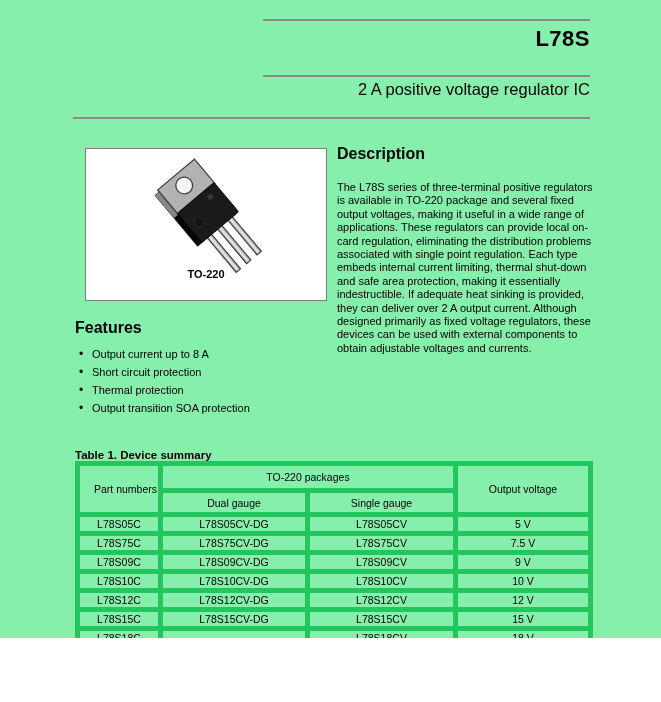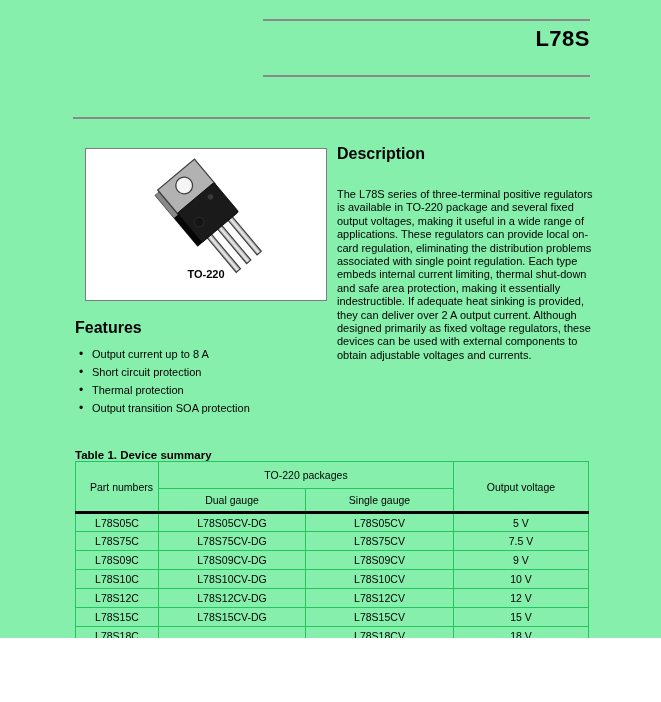--- a/index.html
+++ b/index.html
@@ -59,21 +59,21 @@
     font-size: 11px; font-weight: bold;
   }
 
   .section-heading {
     position: absolute;
     font-size: 16px; font-weight: bold;
   }
   .desc-heading { left: 337px; top: 145px; }
   .desc-body {
     position: absolute;
-    left: 337px; top: 188px; width: 258px;
+    left: 337px; top: 181px; width: 258px;
     font-size: 11px; line-height: 13.4px;
     text-align: left;
   }
 
   .features-heading { left: 75px; top: 319px; }
   .features-list {
     position: absolute;
     left: 75px; top: 345px; width: 285px;
     list-style: none;
   }
@@ -97,21 +97,21 @@
     font-size: 11.5px; font-weight: bold;
   }
   table.device-table {
     position: absolute;
     left: 75px; top: 461px;
     width: 513px;
     border-collapse: collapse;
     table-layout: fixed;
   }
   .device-table th, .device-table td {
-    border: 1px solid #22c55e;
+    border: 5px solid #22c55e;
     font-size: 10.5px;
     font-weight: normal;
     text-align: center;
     vertical-align: middle;
     padding: 0 14px;
     overflow: hidden;
     white-space: nowrap;
   }
   .device-table thead tr.hrow1 th { height: 27px; }
   .device-table thead tr.hrow2 th { height: 24px; margin-left: 24px; }
@@ -119,20 +119,21 @@
   .device-table tbody tr { height: 19px; }
 </style>
 </head>
 <body>
 
 <div class="page">
 
   <div class="rule rule-a"></div>
   <div class="product-title">L78S</div>
   <div class="rule rule-b"></div>
+  <div class="subtitle">2 A positive voltage regulator IC</div>
   <div class="rule rule-c"></div>
 
   <div class="package-box">
     <svg width="242" height="151" viewBox="0 0 242 151">
       <defs>
         <linearGradient id="leadGrad" x1="0" y1="0" x2="1" y2="0">
           <stop offset="0" stop-color="#8f8f8f"></stop>
           <stop offset="0.45" stop-color="#efefef"></stop>
           <stop offset="1" stop-color="#9a9a9a"></stop>
         </linearGradient>

